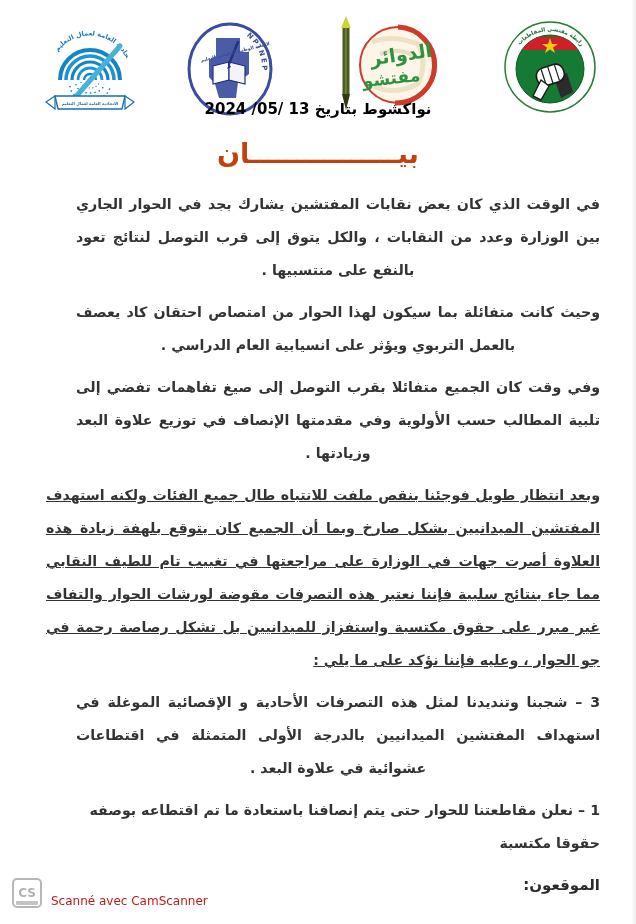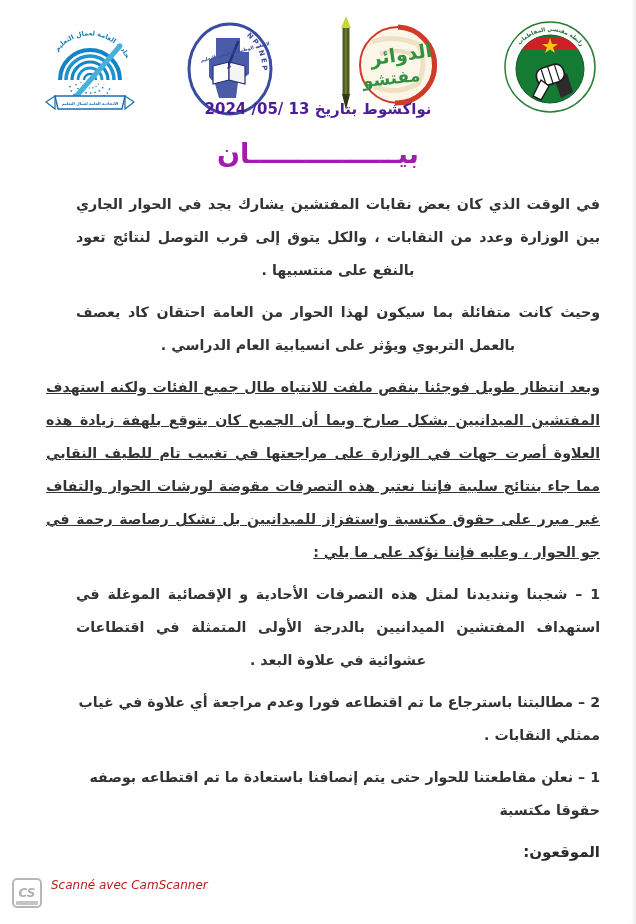--- a/index.html
+++ b/index.html
@@ -15,45 +15,45 @@
   
   .logos{position:absolute;top:0;left:0;width:636px;height:120px;direction:ltr;}
   .logo{position:absolute;}
   .logo-a{left:40px;top:16px;width:100px;height:102px;}
   .logo-b{left:186px;top:22px;width:88px;height:95px;}
   .logo-c{left:332px;top:12px;width:106px;height:104px;}
   .logo-d{left:503px;top:20px;width:94px;height:94px;}
   
   .dateline{
     position:absolute;top:100px;left:0;width:100%;
-    text-align:center;font-size:15px;font-weight:bold;color:#4c1d95;
+    text-align:center;font-size:15px;font-weight:bold;color:#000000;
   }
   .doc-title{
     position:absolute;top:138px;left:0;width:100%;
-    text-align:center;font-size:27px;font-weight:bold;color:#a21caf;
+    text-align:center;font-size:27px;font-weight:bold;color:#c2410c;
     letter-spacing:0px;
   }
   
   .content{
     position:absolute;top:188px;right:36px;left:46px;
     font-size:14.2px;font-weight:bold;color:#333;
     line-height:33px;
   }
   .para{margin:0 0 9px 0;text-align:justify;}
   .center-last{text-align-last:center;margin-left:30px;}
   .right-last{text-align-last:right;text-decoration:underline;}
   .align-right{text-align:right;}
   .signatories-label{
     margin:4px 0 10px 0;
     font-size:15px;font-weight:bold;text-align:right;color:#2b2b2b;
   }
   
   .watermark{
     position:absolute;left:12px;bottom:16px;
-    display:flex;align-items:flex-start;gap:9px;direction:ltr;font-style:italic;
+    display:flex;align-items:flex-end;gap:9px;direction:ltr;
   }
   .cs-badge{
     width:26px;height:26px;border:2px solid #b7b7b7;border-radius:5px;
     display:flex;flex-direction:column;align-items:center;justify-content:center;
     color:#b0b0b0;font-weight:bold;font-size:12px;line-height:12px;
     font-family:"DejaVu Sans",sans-serif;
     position:relative;background:#fff;
   }
   .cs-badge .cs-strip{
     position:absolute;bottom:1px;left:2px;right:2px;height:4px;
@@ -153,25 +153,25 @@
       </g>
       <path d="M30 76 L38 60 L46 66 L38 80 Z" fill="#ffffff" stroke="#1a1a1a" stroke-width="1.4"></path>
     </svg>
   </div>
 
   <div class="dateline">نواكشوط بتاريخ 13 /05/ 2024</div>
   <div class="doc-title">بيــــــــــــــــان</div>
 
   <div class="content">
     <p class="para center-last">في الوقت الذي كان بعض نقابات المفتشين يشارك بجد في الحوار الجاري بين الوزارة وعدد من النقابات ، والكل يتوق إلى قرب التوصل لنتائج تعود بالنفع على منتسبيها .</p>
-    <p class="para center-last">وحيث كانت متفائلة بما سيكون لهذا الحوار من العامة احتقان كاد يعصف بالعمل التربوي ويؤثر على انسيابية العام الدراسي .</p>
+    <p class="para center-last">وحيث كانت متفائلة بما سيكون لهذا الحوار من امتصاص احتقان كاد يعصف بالعمل التربوي ويؤثر على انسيابية العام الدراسي .</p>
+    <p class="para center-last">وفي وقت كان الجميع متفائلا بقرب التوصل إلى صيغ تفاهمات تفضي إلى تلبية المطالب حسب الأولوية وفي مقدمتها الإنصاف في توزيع علاوة البعد وزيادتها .</p>
     <p class="para right-last">وبعد انتظار طويل فوجئنا بنقص ملفت للانتباه طال جميع الفئات ولكنه استهدف المفتشين الميدانيين  بشكل صارخ وبما أن الجميع كان يتوقع بلهفة زيادة هذه العلاوة أصرت جهات في الوزارة على مراجعتها في تغييب تام للطيف النقابي مما جاء بنتائج سلبية  فإننا نعتبر هذه التصرفات مقوضة لورشات الحوار والتفاف غير مبرر على حقوق مكتسبة واستفزاز للميدانيين بل تشكل رصاصة رحمة في جو الحوار ، وعليه فإننا نؤكد على ما يلي :</p>
 
-    <p class="para center-last">1 – شجبنا وتنديدنا لمثل هذه التصرفات الأحادية و الإقصائية الموغلة في استهداف المفتشين الميدانيين بالدرجة الأولى المتمثلة في اقتطاعات عشوائية في علاوة البعد .</p>
-    <p class="para align-right">2 – مطالبتنا باسترجاع  ما تم اقتطاعه فورا وعدم مراجعة أي علاوة في غياب ممثلي النقابات .</p>
+    <p class="para center-last">3 – شجبنا وتنديدنا لمثل هذه التصرفات الأحادية و الإقصائية الموغلة في استهداف المفتشين الميدانيين بالدرجة الأولى المتمثلة في اقتطاعات عشوائية في علاوة البعد .</p>
     <p class="para align-right">1 – نعلن مقاطعتنا للحوار حتى يتم إنصافنا باستعادة ما تم اقتطاعه بوصفه حقوقا مكتسبة</p>
 
     <div class="signatories-label">الموقعون:</div>
 
   </div>
 
   <div class="watermark">
     <div class="cs-badge">
       <span>CS</span>
       <span class="cs-strip"></span>

